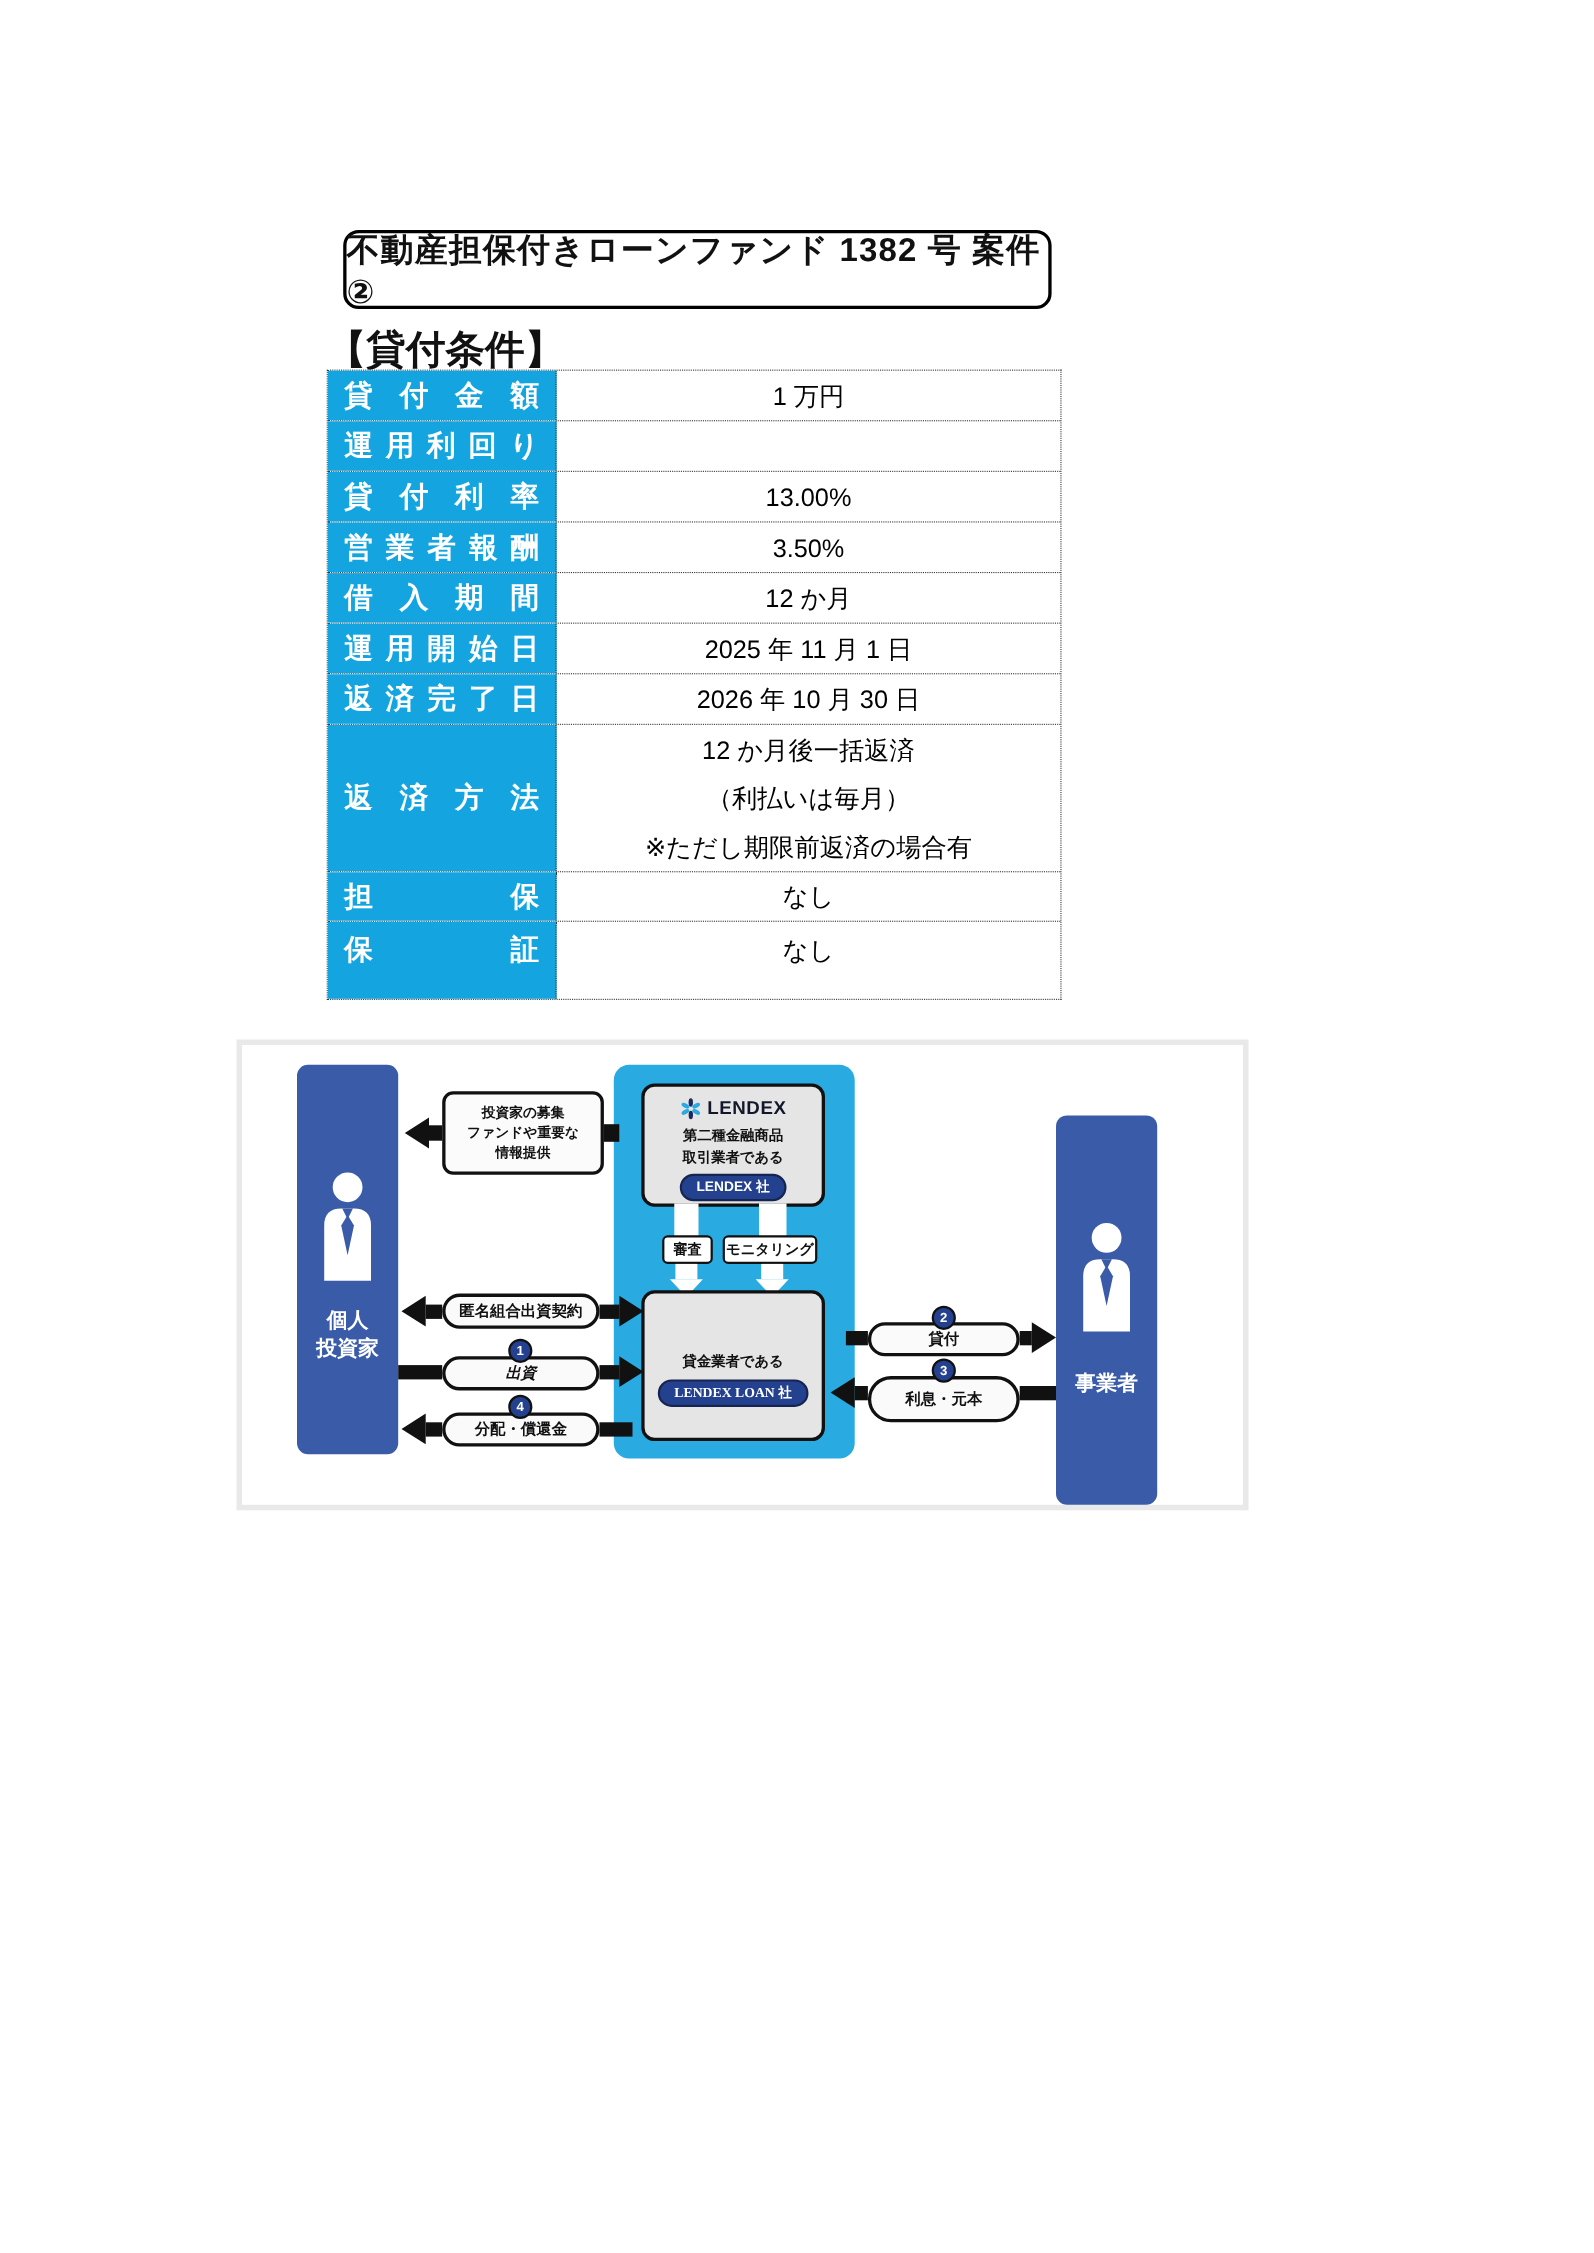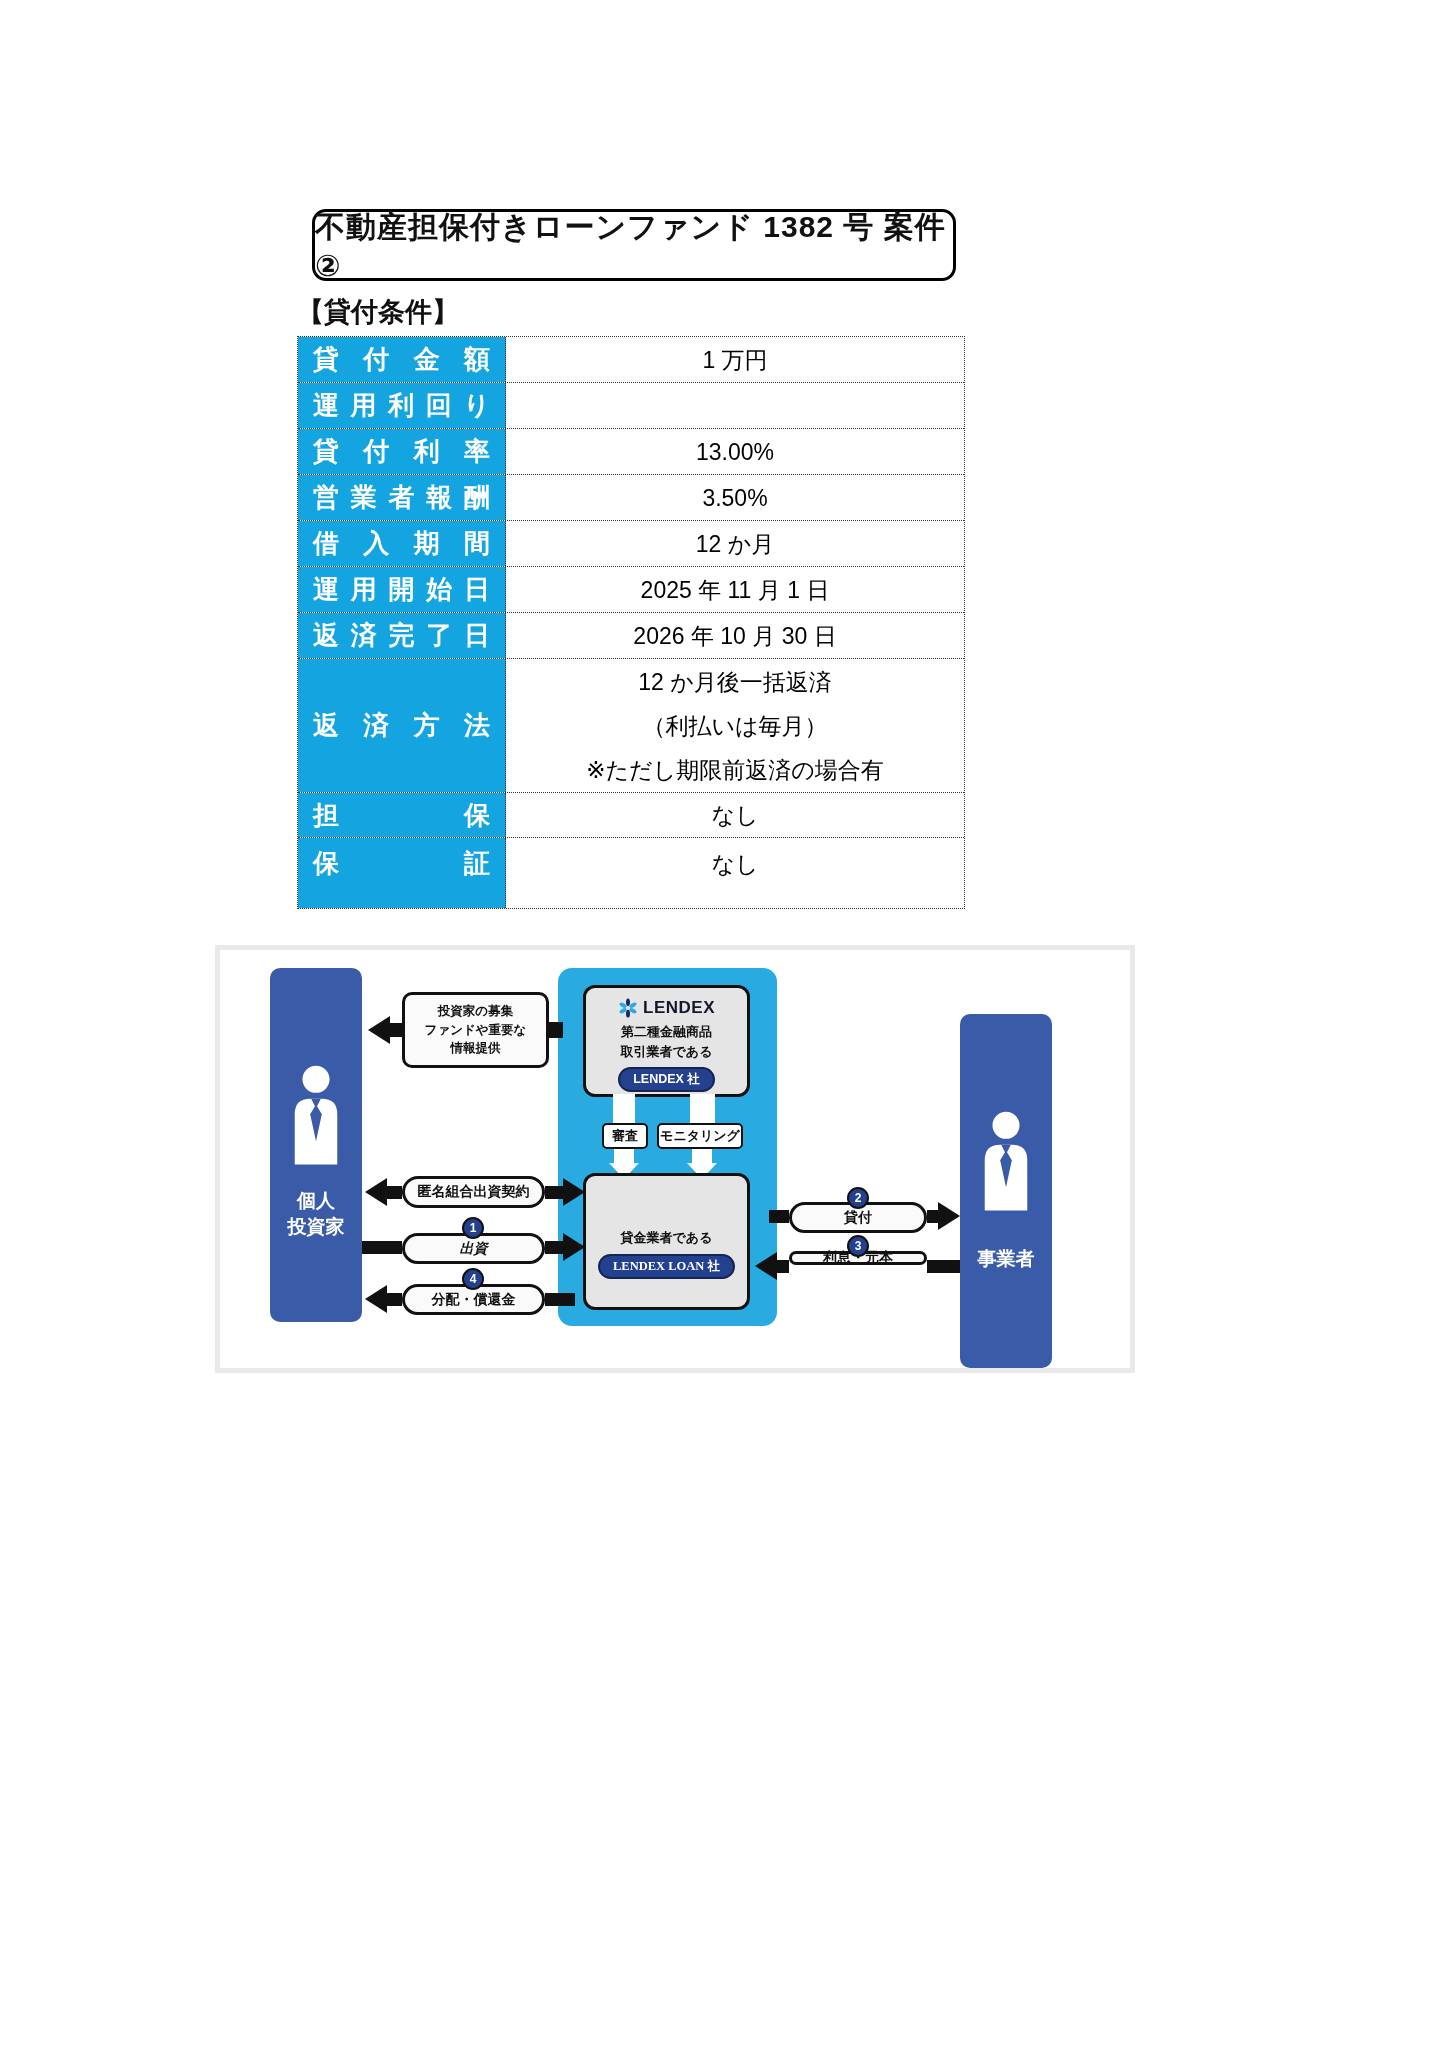--- a/index.html
+++ b/index.html
@@ -9,21 +9,21 @@
   }
   
   .title-box{
     position:absolute;left:312px;top:209px;width:638px;height:66px;
     border:3px solid #000;border-radius:14px;background:#fff;
     display:flex;align-items:center;justify-content:center;
     font-size:30px;font-weight:bold;letter-spacing:1px;
   }
   .section-heading{
     position:absolute;left:297px;top:294px;
-    font-size:27px;font-weight:bold;
+    font-size:36px;font-weight:bold;
   }
   
   .loan-table{
     position:absolute;left:297px;top:336px;width:668px;
     border:1px dotted #333;box-sizing:border-box;background:#fff;
   }
   .trow{display:flex;border-bottom:1px dotted #333;}
   .trow:last-child{border-bottom:none;}
   .trow .tlabel{
     width:208px;box-sizing:border-box;background:var(--table_cyan,#14a5e0);
@@ -328,18 +328,18 @@
   <div class="shaft" style="left:167px;top:343px;width:15px;height:13px;"></div>
   <div class="shaft" style="left:325px;top:343px;width:30px;height:13px;"></div>
 
   <div class="numcircle" style="left:627px;top:237px;">2</div>
   <div class="pill" style="left:569px;top:252px;width:138px;height:31px;">貸付</div>
   <div class="shaft" style="left:549px;top:260px;width:20px;height:13px;"></div>
   <div class="shaft" style="left:707px;top:260px;width:11px;height:13px;"></div>
   <div class="head-right" style="left:718px;top:252px;"></div>
 
   <div class="numcircle" style="left:627px;top:285px;">3</div>
-  <div class="pill" style="left:569px;top:301px;width:138px;height:14px;font-family:Liberation Serif, serif;">利息・元本</div>
+  <div class="pill" style="left:569px;top:301px;width:138px;height:42px;font-family:Liberation Serif, serif;">利息・元本</div>
   <div class="head-left" style="left:535px;top:302px;"></div>
   <div class="shaft" style="left:557px;top:310px;width:12px;height:13px;"></div>
   <div class="shaft" style="left:707px;top:310px;width:33px;height:13px;"></div>
 
 </div>
 
 </body></html>

